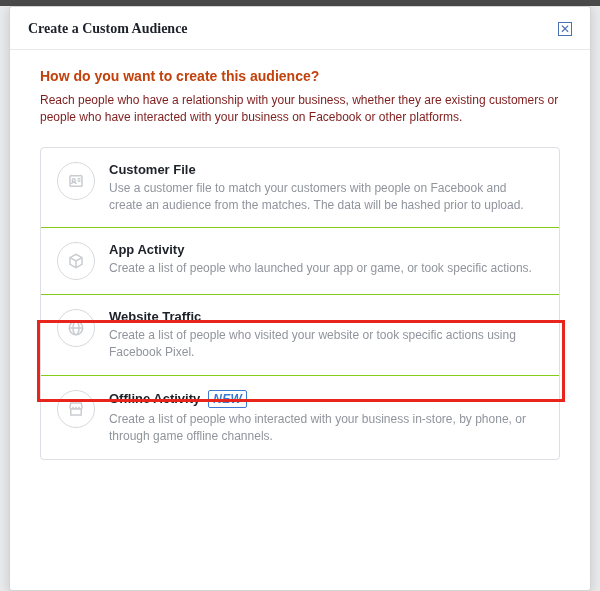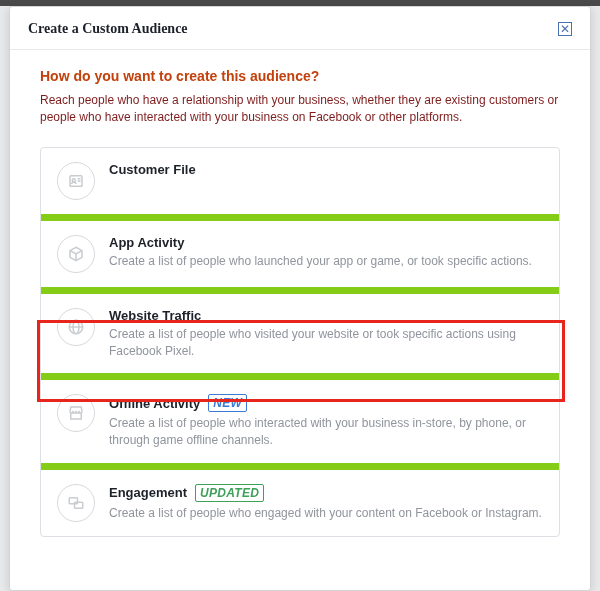--- a/index.html
+++ b/index.html
@@ -67,21 +67,21 @@
       line-height: 1.45;
       margin-bottom: 20px;
     }
     .option-list {
       border: 1px solid #dcdfe3;
       border-radius: 4px;
     }
     .option {
       display: flex;
       padding: 14px 16px;
-      border-bottom: 7px solid #84cc16;
+      border-bottom: 1px solid #84cc16;
       cursor: pointer;
       align-items: flex-start;
     }
     .option:last-child { border-bottom: none; }
     .option-icon {
       width: 38px;
       height: 38px;
       border: 1.5px solid #d7d9dc;
       border-radius: 50%;
       flex-shrink: 0;
@@ -153,20 +153,21 @@
             <circle cx="9" cy="11" r="2"></circle>
             <path d="M6 16c0-1.5 1.5-2.5 3-2.5s3 1 3 2.5"></path>
             <line x1="14" y1="9" x2="18" y2="9"></line>
             <line x1="14" y1="12" x2="18" y2="12"></line>
           </svg>
         </div>
         <div class="option-body">
           <div class="option-title-row">
             <div class="option-title">Customer File</div>
           </div>
+          <div class="option-desc">Use a customer file to match your customers with people on Facebook and create an audience from the matches. The data will be hashed prior to upload.</div>
         </div>
       </div>
 
       <div class="option">
         <div class="option-icon">
           <svg viewBox="0 0 24 24" fill="none" stroke="currentColor" stroke-width="2">
             <path d="M12 3l8 4.5v9L12 21l-8-4.5v-9L12 3z"></path>
             <path d="M4 7.5l8 4.5 8-4.5"></path>
             <line x1="12" y1="12" x2="12" y2="21"></line>
           </svg>
@@ -205,33 +206,18 @@
         </div>
         <div class="option-body">
           <div class="option-title-row">
             <div class="option-title">Offline Activity</div>
             <span class="badge badge-new">NEW</span>
           </div>
           <div class="option-desc">Create a list of people who interacted with your business in-store, by phone, or through game offline channels.</div>
         </div>
       </div>
 
-      <div class="option">
-        <div class="option-icon">
-          <svg viewBox="0 0 24 24" fill="none" stroke="currentColor" stroke-width="2">
-            <rect x="3" y="5" width="11" height="8" rx="1"></rect>
-            <rect x="10" y="11" width="11" height="8" rx="1"></rect>
-          </svg>
-        </div>
-        <div class="option-body">
-          <div class="option-title-row">
-            <div class="option-title">Engagement</div>
-            <span class="badge badge-updated">UPDATED</span>
-          </div>
-          <div class="option-desc">Create a list of people who engaged with your content on Facebook or Instagram.</div>
-        </div>
-      </div>
 
     </div>
   </div>
 </div>
 
 <div class="highlight-box" style="left:37px; top:320px; width:528px; height:82px;"></div>
 
 </body></html>

